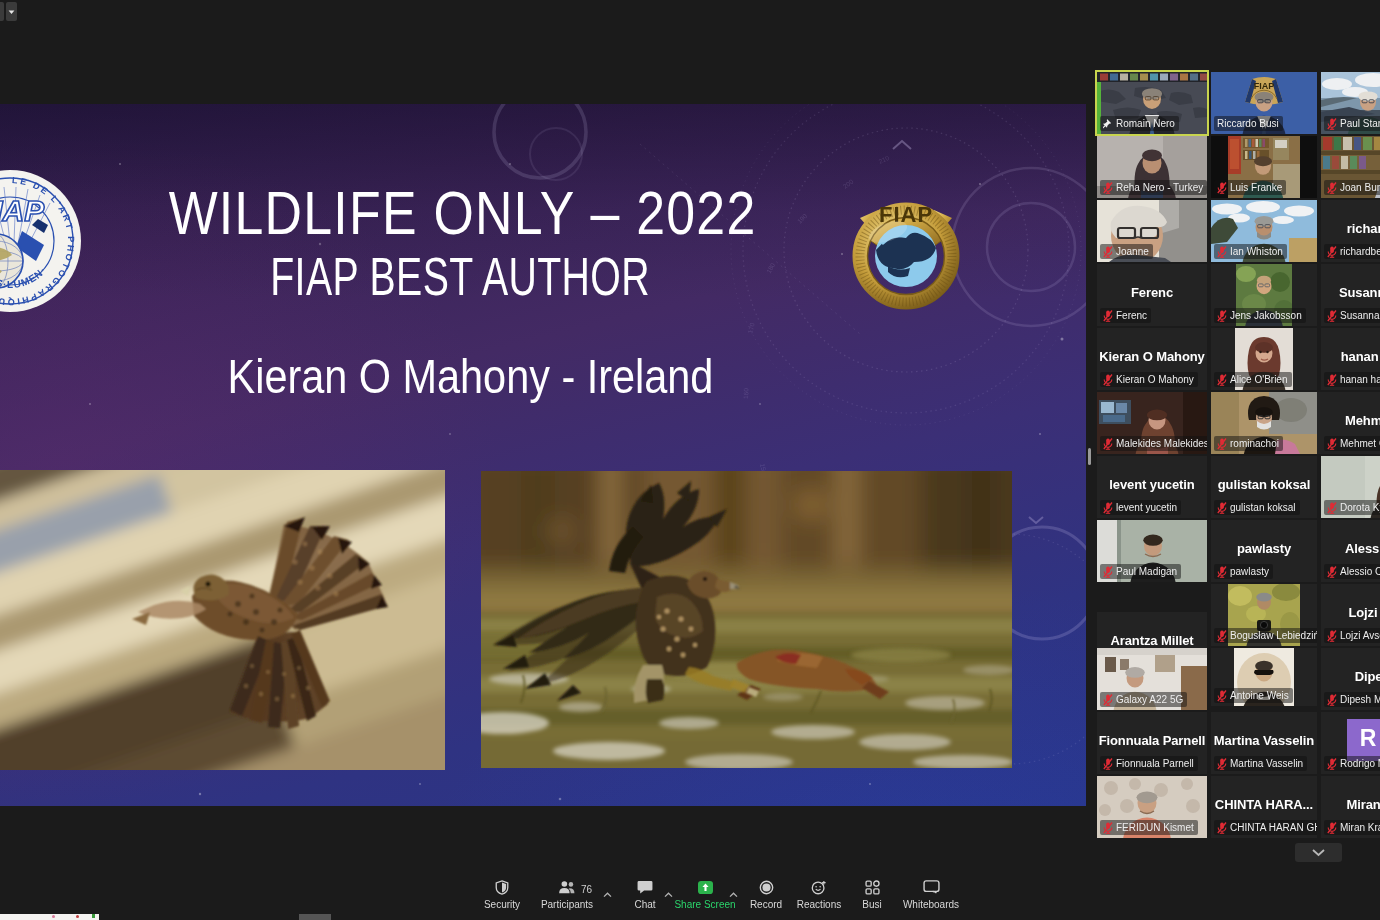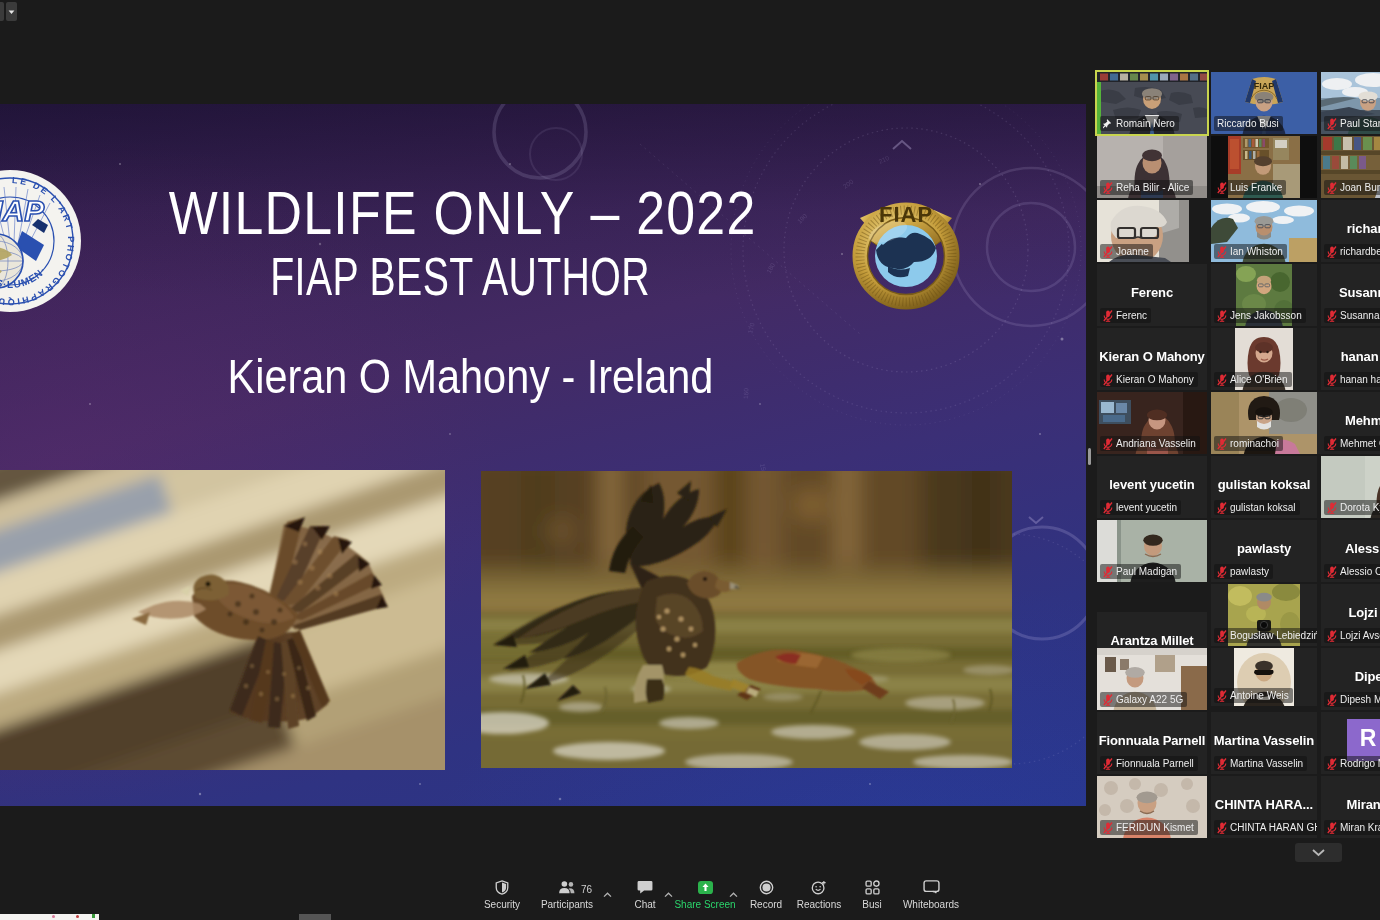--- a/index.html
+++ b/index.html
@@ -478,21 +478,21 @@
     <div class="lbl" style="">
       <svg width="10" height="12" viewBox="0 0 10 12">
         <g fill="#e02b35">
           <rect x="3.2" y="0.5" width="3.6" height="6.5" rx="1.8"></rect>
           <path d="M1.2,5.5 a3.8,3.8 0 0 0 7.6,0" fill="none" stroke="#e02b35" stroke-width="1.1"></path>
           <rect x="4.4" y="9" width="1.2" height="2"></rect>
           <rect x="2.8" y="10.8" width="4.4" height="1"></rect>
         </g>
         <path d="M0.8,11 L9,0.5" stroke="#e02b35" stroke-width="1.3"></path>
       </svg>
-      <span>Reha Bilir - Alice</span>
+      <span>Reha Nero - Turkey</span>
     </div>
   </div>
 <div class="tile" style="left:1211px;top:136px;width:106px;height:62px;">
     <div class="vid"><svg width="106" height="62" viewBox="0 0 106 62" preserveAspectRatio="none">
 <rect width="106" height="62" fill="#0e0e0e"></rect>
 <rect x="17" width="72" height="62" fill="#8a6f46"></rect>
 <rect x="17" y="0" width="13" height="38" fill="#a83c28"></rect>
 <rect x="19" y="3" width="9" height="30" fill="#bc5030"></rect>
 <g>
  <rect x="32" y="2" width="26" height="10" fill="#74572e"></rect>
@@ -565,21 +565,21 @@
           <rect x="3.2" y="0.5" width="3.6" height="6.5" rx="1.8"></rect>
           <path d="M1.2,5.5 a3.8,3.8 0 0 0 7.6,0" fill="none" stroke="#e02b35" stroke-width="1.1"></path>
           <rect x="4.4" y="9" width="1.2" height="2"></rect>
           <rect x="2.8" y="10.8" width="4.4" height="1"></rect>
         </g>
         <path d="M0.8,11 L9,0.5" stroke="#e02b35" stroke-width="1.3"></path>
       </svg>
       <span>Joan Burgue</span>
     </div>
   </div>
-<div class="tile" style="left:1097px;top:200px;width:92px;height:62px;">
+<div class="tile" style="left:1097px;top:200px;width:110px;height:62px;">
     <div class="vid"><svg width="110" height="62" viewBox="0 0 110 62" preserveAspectRatio="none">
 <rect width="110" height="62" fill="#e6e2d8"></rect>
 <rect x="62" width="48" height="62" fill="#92908c"></rect>
 <path d="M62,0 l20,0 0,28 -20,6 z" fill="#aeaca8"></path>
 <ellipse cx="40" cy="36" rx="26" ry="27" fill="#c9a182"></ellipse>
 <path d="M14,22 q10,-18 30,-16 q20,2 26,16 q-2,6 -10,5 q2,8 -3,10 l-38,1 q-7,-7 -5,-16 z" fill="#dcd8d0"></path>
 <rect x="21" y="28" width="17" height="10" rx="2" fill="none" stroke="#33302e" stroke-width="2.2"></rect>
 <rect x="44" y="28" width="17" height="10" rx="2" fill="none" stroke="#33302e" stroke-width="2.2"></rect>
 <path d="M38,38 q3,-2 6,0" fill="none" stroke="#33302e" stroke-width="1.6"></path>
 <path d="M12,62 q10,-9 28,-7 l28,3 6,4 z" fill="#4a4e56"></path>
@@ -776,21 +776,21 @@
     <div class="lbl" style="">
       <svg width="10" height="12" viewBox="0 0 10 12">
         <g fill="#e02b35">
           <rect x="3.2" y="0.5" width="3.6" height="6.5" rx="1.8"></rect>
           <path d="M1.2,5.5 a3.8,3.8 0 0 0 7.6,0" fill="none" stroke="#e02b35" stroke-width="1.1"></path>
           <rect x="4.4" y="9" width="1.2" height="2"></rect>
           <rect x="2.8" y="10.8" width="4.4" height="1"></rect>
         </g>
         <path d="M0.8,11 L9,0.5" stroke="#e02b35" stroke-width="1.3"></path>
       </svg>
-      <span>Andriana Vasselin</span>
+      <span>Malekides Malekides</span>
     </div>
   </div>
 <div class="tile" style="left:1211px;top:392px;width:106px;height:62px;padding-left:39px;">
     <div class="vid"><svg width="106" height="62" viewBox="0 0 106 62" preserveAspectRatio="none">
 <rect width="106" height="62" fill="#ad9469"></rect>
 <rect x="58" width="48" height="42" fill="#8f8f89"></rect>
 <ellipse cx="80" cy="18" rx="16" ry="12" fill="#7a7a72" opacity="0.8"></ellipse>
 <rect x="0" y="0" width="28" height="62" fill="#9a8458"></rect>
 <path d="M38,14 q4,-10 15,-10 q11,0 15,10 q2,7 0,14 l-30,0 q-2,-7 0,-14 z" fill="#211a14"></path>
 <ellipse cx="53" cy="65.6" rx="20.4" ry="20.8" fill="#1c1610"></ellipse>

